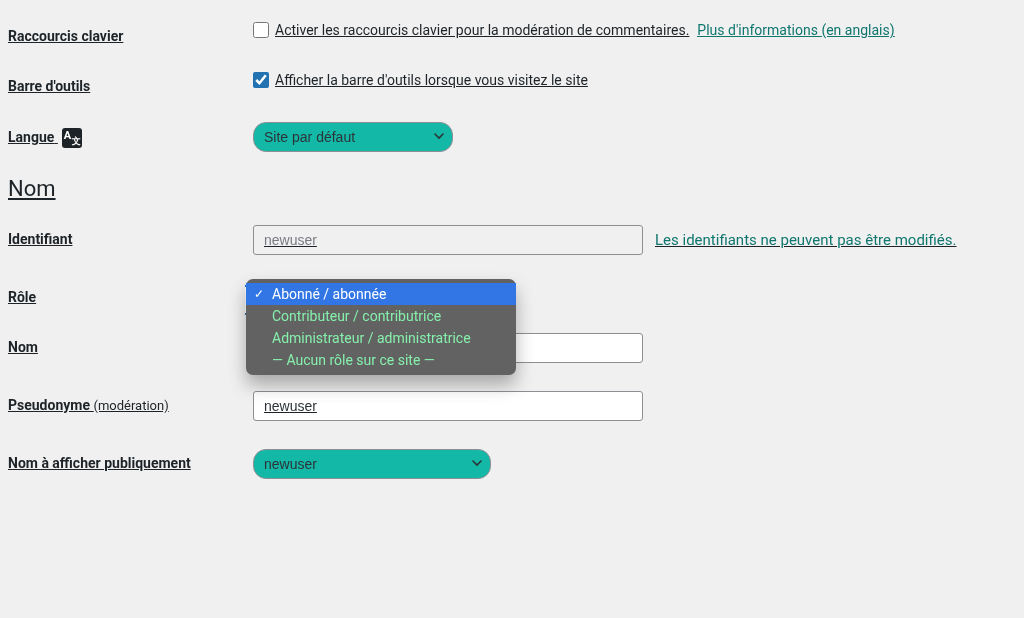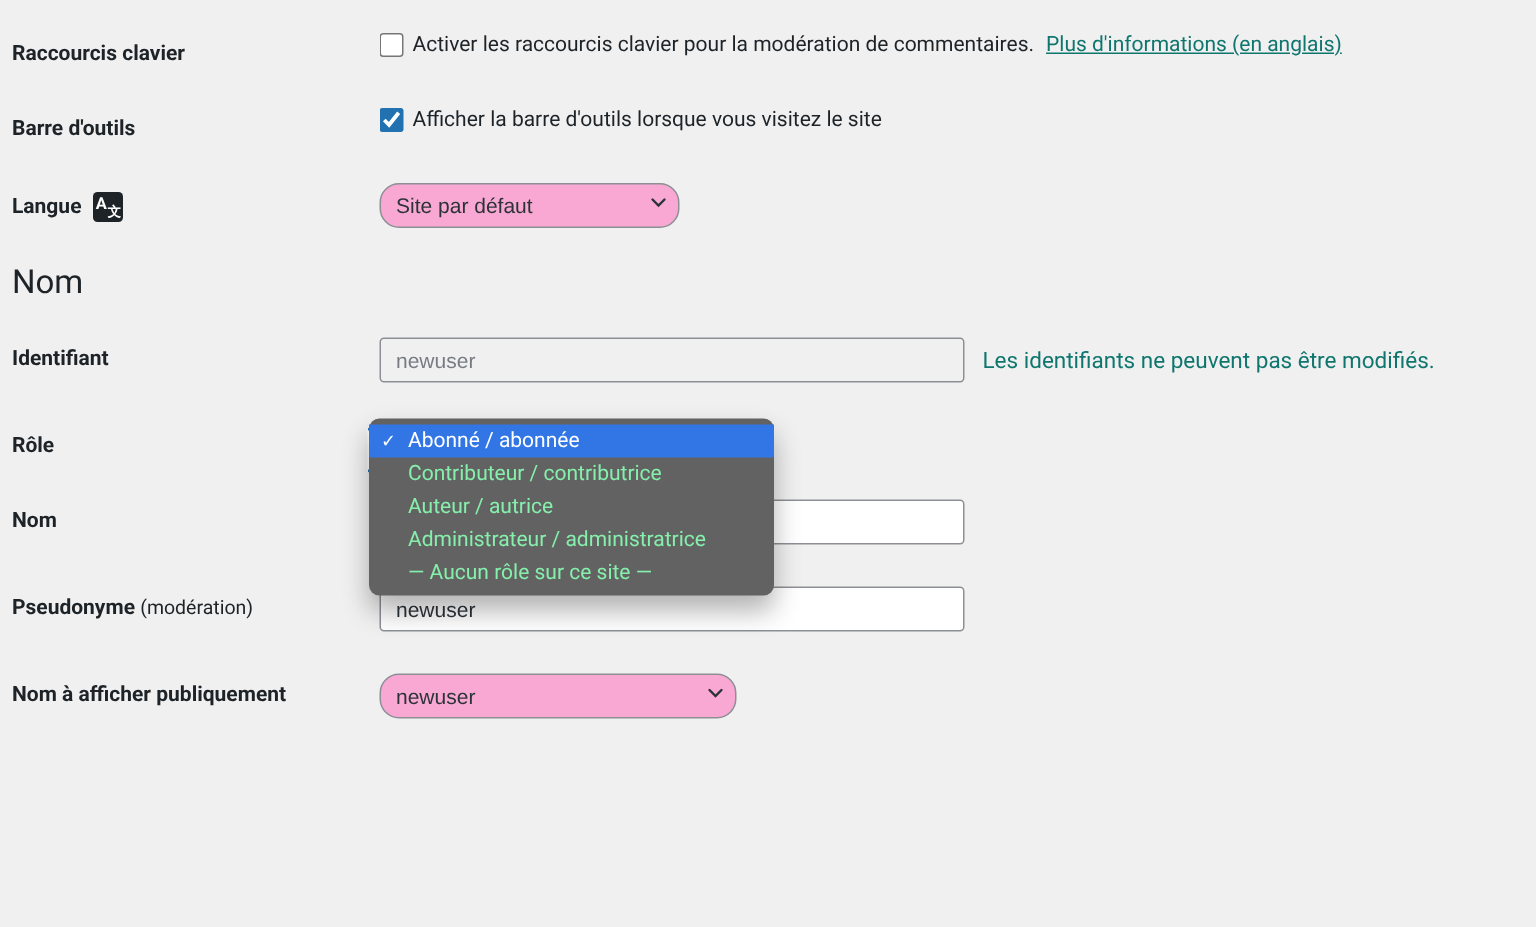--- a/index.html
+++ b/index.html
@@ -4,21 +4,21 @@
 <style>
   * { box-sizing: border-box; margin: 0; padding: 0; }
   body {
     font-family: -apple-system, BlinkMacSystemFont, "Segoe UI", Roboto, sans-serif;
     background: #f0f0f1;
     color: #1d2327;
     font-size: 14px;
     padding: 8px;
     width: 1024px;
   }
-  .form-table { width: 100%; }
+  .form-table { width: 100%; text-decoration: underline; }
   .row {
     display: flex;
     align-items: flex-start;
     padding: 14px 0;
   }
   .row .label {
     width: 245px;
     font-weight: 700;
     font-size: 14px;
     padding-top: 6px;
@@ -43,21 +43,21 @@
     color: #1d2327;
   }
   a.link {
     color: #0f766e;
     text-decoration: underline;
   }
   select.wp-select {
     appearance: none;
     font-size: 14px;
     color: #2c3338;
-    background: #f9a8d4;
+    background: #14b8a6;
     border: 1px solid #8c8f94;
     border-radius: 13px;
     padding: 4px 30px 4px 10px;
     min-height: 30px;
     line-height: 20px;
     position: relative;
   }
   .select-wrap {
     position: relative;
     display: inline-block;
@@ -230,23 +230,20 @@
         <div class="dropdown-hint"></div>
         <div class="dropdown">
           <div class="item selected">
             <span class="check">✓</span>
             <span>Abonné / abonnée</span>
           </div>
           <div class="item">
             <span>Contributeur / contributrice</span>
           </div>
           <div class="item">
-            <span>Auteur / autrice</span>
-          </div>
-          <div class="item">
             <span>Administrateur / administratrice</span>
           </div>
           <div class="item">
             <span>— Aucun rôle sur ce site —</span>
           </div>
         </div>
       </div>
     </div>
   </div>
 

